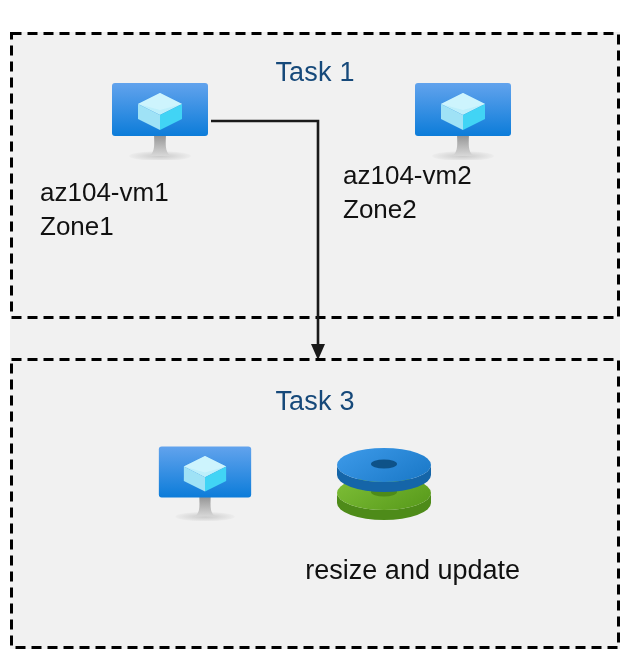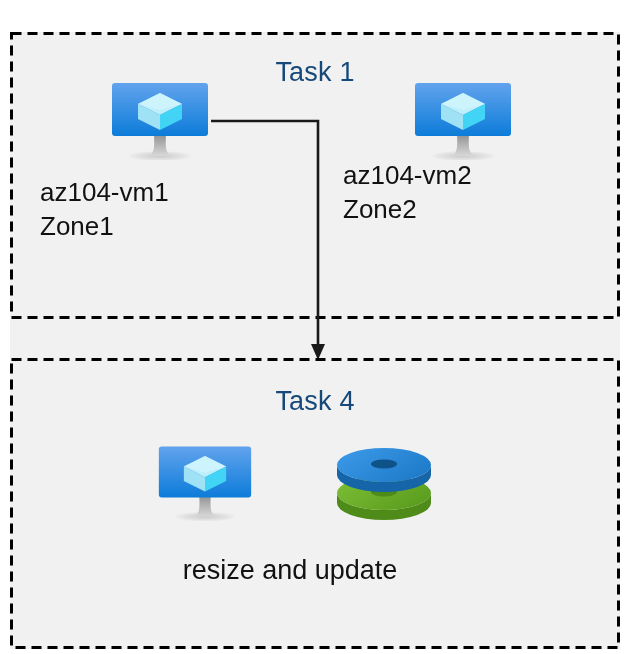--- a/index.html
+++ b/index.html
@@ -92,21 +92,21 @@
     white-space: pre-line;
   }
   #vm1-label { left: 40px; top: 175px; width: 240px; }
   #vm2-label { left: 343px; top: 158px; width: 240px; }
 
   #task2-caption {
     position: absolute;
     left: 60px;
     top: 553px;
     width: 460px;
-    text-align: center;
+    text-align: right;
     color: #111111;
     font-size: 27px;
     line-height: 34px;
     font-family: "Liberation Sans", sans-serif;
   }
 
   
   #connector {
     position: absolute;
     left: 200px;
@@ -202,21 +202,21 @@
   <svg id="connector" viewBox="0 0 140 255" width="140" height="255">
     <path d="M11 11 L118 11 L118 235" fill="none" stroke="#1a1a1a" stroke-width="2.6"></path>
     <path d="M118 250 L111 234 L125 234 Z" fill="#1a1a1a"></path>
   </svg>
 
   <div class="task-box" id="task2-box">
     <svg class="dash-frame" viewBox="0 0 610 291" width="610" height="291">
       <rect x="1.5" y="1.5" width="607" height="288" fill="none" stroke="#000000" stroke-width="3" stroke-dasharray="10 6"></rect>
     </svg>
 
-    <div class="task-title" id="task2-title">Task 4</div>
+    <div class="task-title" id="task2-title">Task 3</div>
   </div>
 
   <div class="vm-icon" id="vm3-icon">
     <svg viewBox="0 0 104 80" width="100" height="78">
       <defs>
         <linearGradient id="scr3" x1="0" y1="0" x2="0" y2="1">
           <stop offset="0" stop-color="#62A3ED"></stop>
           <stop offset="1" stop-color="#0C7CD9"></stop>
         </linearGradient>
         <linearGradient id="std3" x1="0" y1="0" x2="0" y2="1">

